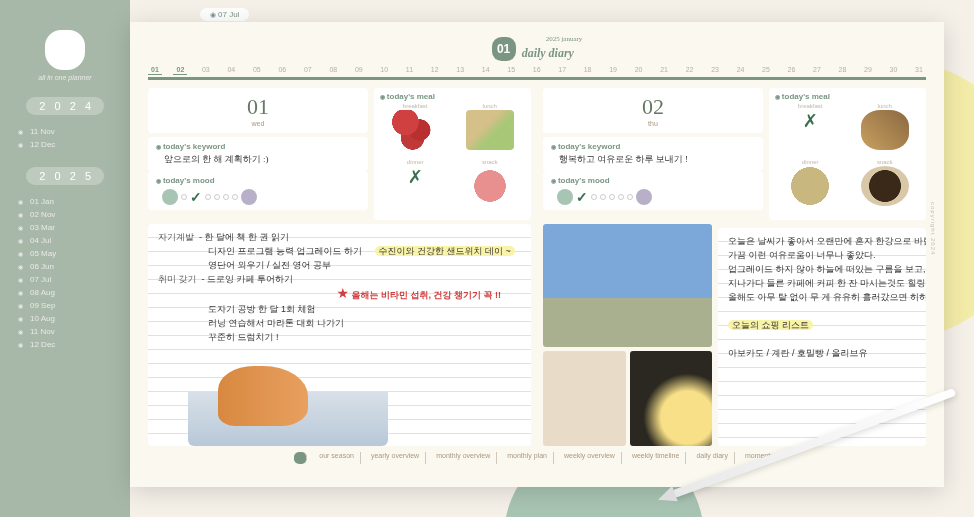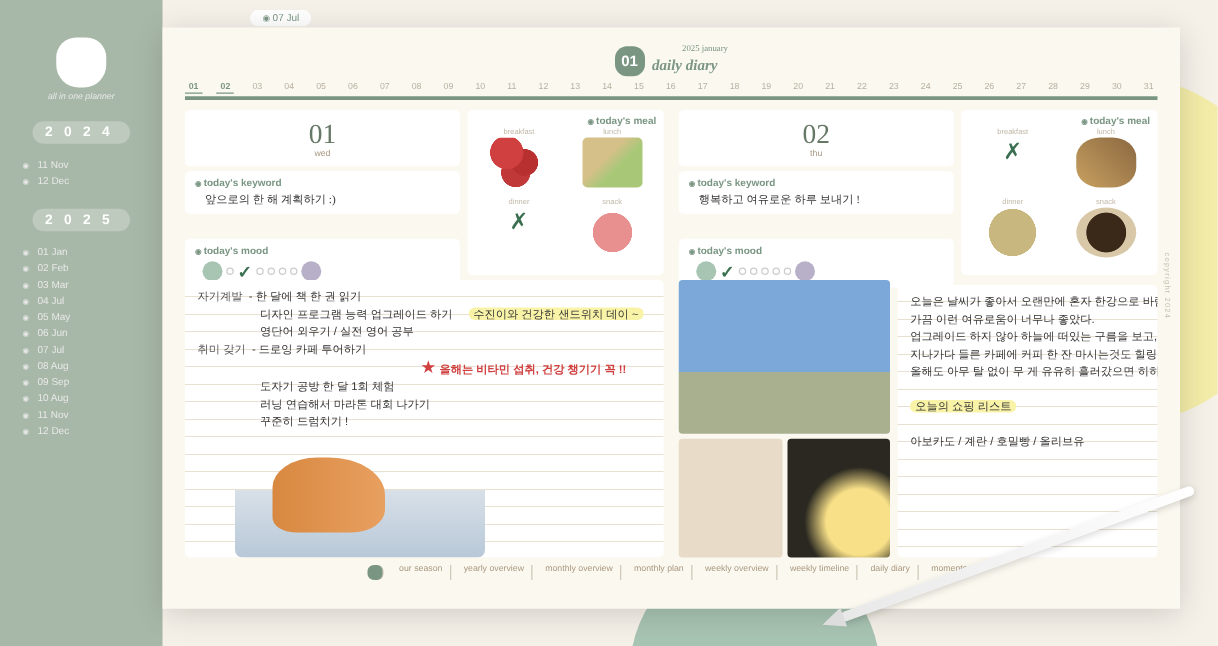--- a/index.html
+++ b/index.html
@@ -6,21 +6,21 @@
 body { font-family: -apple-system, Arial, sans-serif; background: #f5f0e8; width: 974px; height: 517px; overflow: hidden; position: relative; }
 .bg-circles { position: absolute; inset: 0; z-index: 0; }
 .bg-circles::before { content: ''; position: absolute; width: 280px; height: 280px; background: #f3eca8; border-radius: 50%; right: -60px; top: 60px; }
 .bg-circles::after { content: ''; position: absolute; width: 200px; height: 200px; background: #a8c4b3; border-radius: 50%; right: 270px; bottom: -120px; }
 .top-tag { position: absolute; top: 8px; left: 200px; background: #fff; padding: 2px 10px; border-radius: 10px; font-size: 8px; color: #7a9683; z-index: 2; }
 .top-tag::before { content: '◉ '; font-size: 7px; }
 
 .sidebar { position: absolute; left: 0; top: 0; width: 130px; height: 517px; background: #a8b8a8; z-index: 2; padding-top: 30px; color: #fff; }
 .logo { width: 40px; height: 40px; background: #fff; border-radius: 40% 40% 45% 45%; margin: 0 auto 4px; }
 .logo-label { text-align: center; font-size: 7px; font-style: italic; color: #e8e8e8; margin-bottom: 16px; }
-.year-pill { background: rgba(255,255,255,0.25); border-radius: 12px; padding: 3px 10px; margin: 6px auto; width: 78px; text-align: left; font-size: 11px; letter-spacing: 3px; font-weight: 700; }
+.year-pill { background: rgba(255,255,255,0.25); border-radius: 12px; padding: 3px 10px; margin: 6px auto; width: 78px; text-align: right; font-size: 11px; letter-spacing: 3px; font-weight: 400; }
 .month-list { list-style: none; padding: 4px 18px 10px; }
 .month-list li { font-size: 8px; padding: 2px 0 2px 12px; color: #e8e8e8; position: relative; cursor: pointer; }
 .month-list li::before { content: '◉'; position: absolute; left: 0; font-size: 6px; top: 3px; }
 
 .page { position: absolute; left: 130px; top: 22px; right: 30px; bottom: 30px; background: #fbf8f0; z-index: 3; box-shadow: 0 4px 24px rgba(0,0,0,0.15); padding: 14px 18px 8px; }
 .header { text-align: center; margin-bottom: 4px; }
 .header-inner { display: inline-flex; align-items: center; gap: 6px; }
 .header-num { background: #7a9683; color: #fff; width: 24px; height: 24px; border-radius: 40%; display: flex; align-items: center; justify-content: center; font-size: 12px; font-weight: 700; }
 .header-title { text-align: left; color: #7a9683; font-family: Georgia, serif; }
 .header-title .sub { font-size: 7px; display: block; line-height: 1; margin-left: 24px; }
@@ -32,33 +32,33 @@
 
 .spread { display: flex; gap: 12px; height: 358px; }
 .daypage { flex: 1; display: flex; flex-direction: column; }
 .day-top { display: flex; gap: 6px; height: 132px; }
 .day-left { flex: 1.4; }
 .day-right { flex: 1; }
 
 .card-date { background: #fff; border-radius: 4px; text-align: center; padding: 6px; margin-bottom: 4px; }
 .card-date .num { font-family: Georgia, serif; font-size: 22px; color: #667866; font-weight: 300; }
 .card-date .dow { font-size: 7px; color: #a89880; }
-.card-sec { background: #fff; border-radius: 4px; padding: 5px 8px; margin-bottom: 20px; }
+.card-sec { background: #fff; border-radius: 4px; padding: 5px 8px; margin-bottom: 0; }
 .sec-title { font-size: 8px; color: #7a9683; font-weight: 600; }
 .sec-title::before { content: '◉ '; font-size: 6px; }
 .keyword-text { font-size: 9px; font-family: cursive; color: #333; padding-left: 8px; margin-top: 2px; }
 
 .mood-row { display: flex; align-items: center; gap: 3px; margin-top: 4px; padding-left: 6px; }
 .mood-dot { width: 16px; height: 16px; border-radius: 50%; }
 .mood-dot.green { background: #a8c4b3; }
 .mood-dot.purple { background: #b8b0c8; }
 .mood-s { width: 6px; height: 6px; border: 1px solid #ccc; border-radius: 50%; }
 .mood-check { color: #3a7050; font-size: 14px; font-weight: 700; }
 
-.meal-card { background: #fff; border-radius: 4px; padding: 4px 6px; height: 100%; text-align: right; }
+.meal-card { background: #fff; border-radius: 4px; padding: 4px 6px; height: 100%; }
 .meal-grid { display: grid; grid-template-columns: 1fr 1fr; gap: 4px; margin-top: 2px; height: 108px; }
 .meal-cell { display: flex; flex-direction: column; align-items: center; }
 .meal-label { font-size: 6px; color: #c0b8a8; margin-bottom: 1px; }
 .meal-img { width: 48px; height: 40px; border-radius: 4px; }
 .meal-x { color: #3a7050; font-size: 18px; }
 
 .notes { flex: 1; background: #fff; border-radius: 4px; margin-top: 4px; padding: 6px 10px; position: relative; overflow: hidden; background-image: repeating-linear-gradient(to bottom, transparent 0, transparent 13px, #e8e0d0 13px, #e8e0d0 14px); }
 .notes .line { font-size: 9px; font-family: Liberation Sans, sans-serif; color: #333; line-height: 14px; white-space: nowrap; }
 .notes .cat { font-size: 9px; color: #555; }
 .hl { background: #f9f3a8; border-radius: 6px; padding: 0 4px; }
@@ -98,21 +98,21 @@
   <div class="logo-label">all in one planner</div>
   <div id="sidebar-years">
       <div class="year-pill">2 0 2 4</div>
       <ul class="month-list">
         <li>11 Nov</li>
         <li>12 Dec</li>
       </ul>
       <div class="year-pill">2 0 2 5</div>
       <ul class="month-list">
         <li>01 Jan</li>
-        <li>02 Feb</li>
+        <li>02 Nov</li>
         <li>03 Mar</li>
         <li>04 Jul</li>
         <li>05 May</li>
         <li>06 Jun</li>
         <li>07 Jul</li>
         <li>08 Aug</li>
         <li>09 Sep</li>
         <li>10 Aug</li>
         <li>11 Nov</li>
         <li>12 Dec</li>

